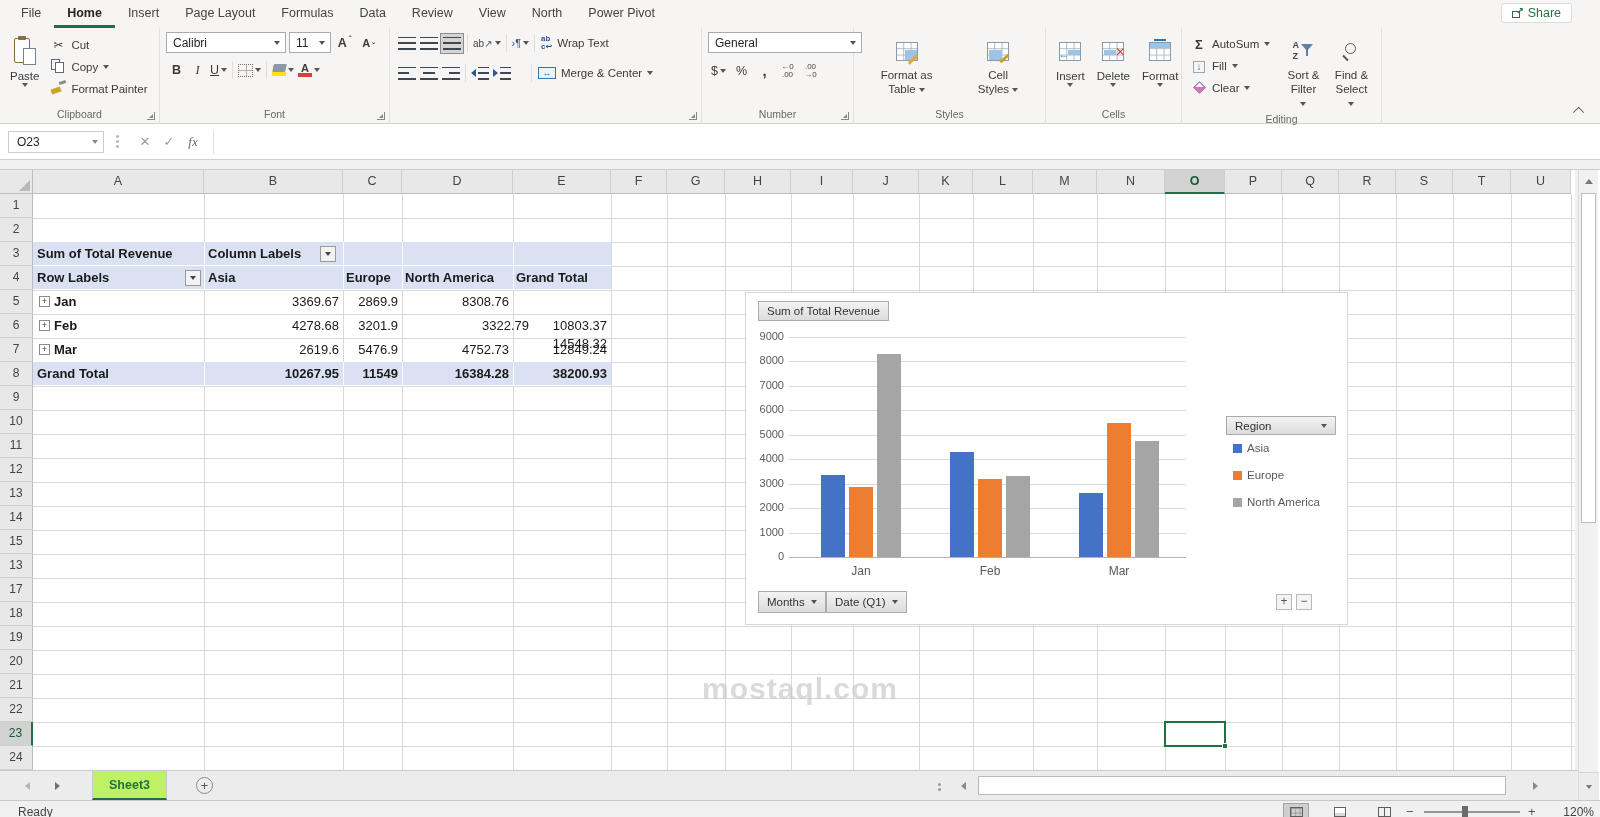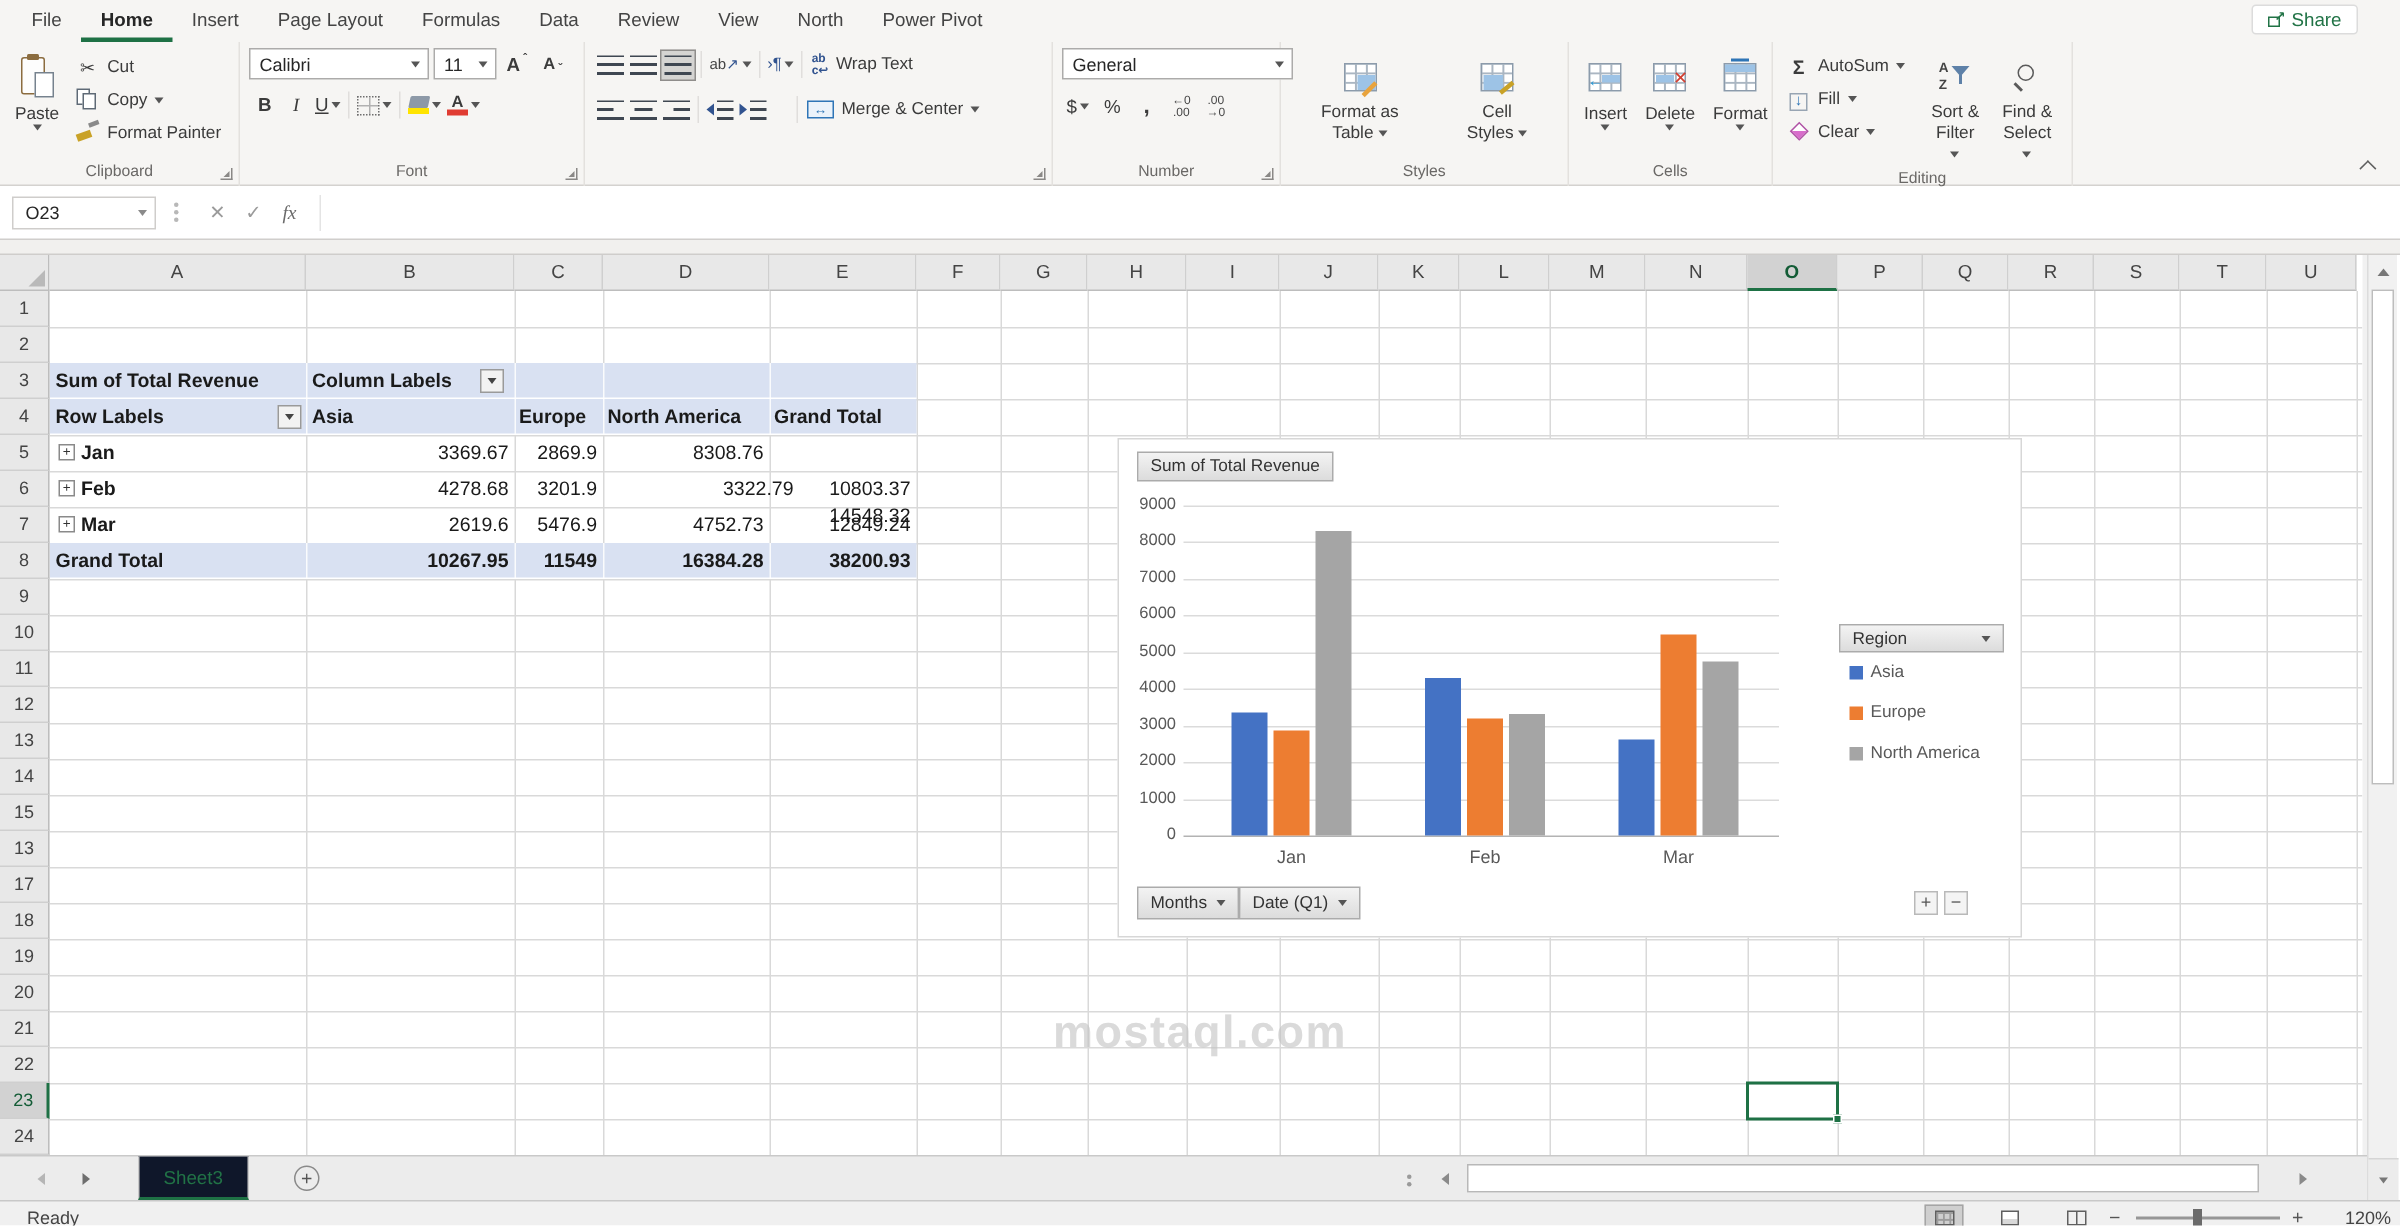--- a/index.html
+++ b/index.html
@@ -116,21 +116,21 @@
 .wm-ar { font-family:"DejaVu Sans",sans-serif; font-size:68px; font-weight:bold; color:#c6c6c6; opacity:.55; line-height:1.05; }
 .wm-la { font-size:30px; font-weight:bold; color:#c2c2c2; opacity:.6; letter-spacing:1px; margin-top:-4px; }
 
 .vedge { position:absolute; left:1575px; top:170px; width:3px; height:630px; background:#f1f1f1; z-index:2; }
 .vscroll { position:absolute; left:1578px; top:170px; width:20px; height:630px; background:#f1f1f1; border-left:1px solid #dcdcdc; z-index:4; }
 .vs-up { position:absolute; left:0; top:0; width:20px; height:22px; display:flex; align-items:center; justify-content:center; }
 .vs-thumb { position:absolute; left:2px; top:23px; width:15px; height:330px; background:#fff; border:1px solid #bdbdbd; }
 .vs-dn { position:absolute; left:0; top:602px; width:20px; height:28px; background:#ececec; border-top:1px solid #d5d5d5; display:flex; align-items:center; justify-content:center; }
 .tabstrip { position:absolute; left:0; top:770px; width:1578px; height:30px; background:#ececec; border-top:1px solid #c9c9c9; z-index:4; }
 .ts-nav { position:absolute; top:0; height:30px; display:flex; align-items:center; justify-content:center; width:26px; }
-.sheettab { position:absolute; left:92px; top:0; height:29px; padding:0 16px; background:#0f172a; border-left:1px solid #c9c9c9; border-right:1px solid #c9c9c9; border-bottom:2px solid #1e7145; display:flex; align-items:center; font-size:12.5px; font-weight:normal; color:#217346; }
+.sheettab { position:absolute; left:92px; top:0; height:29px; padding:0 16px; background:#bef264; border-left:1px solid #c9c9c9; border-right:1px solid #c9c9c9; border-bottom:2px solid #1e7145; display:flex; align-items:center; font-size:12.5px; font-weight:bold; color:#217346; }
 .newsheet { position:absolute; left:196px; top:6px; width:17px; height:17px; border:1px solid #8a8a8a; border-radius:50%; color:#555; font-size:13px; line-height:15px; text-align:center; }
 .ts-dots { position:absolute; left:938px; top:12px; width:3px; height:3px; background:#9a9a9a; border-radius:50%; box-shadow:0 5px 0 #9a9a9a; }
 .hs-thumb { position:absolute; left:978px; top:5px; width:528px; height:19px; background:#fff; border:1px solid #b8b8b8; }
 .statusbar { position:absolute; left:0; top:800px; width:1600px; height:17px; background:#f0f0f0; border-top:1px solid #c8c8c8; z-index:5; font-size:12px; color:#444; }
 .st-ready { position:absolute; left:18px; top:4px; }
 .vwbox { position:absolute; top:2px; width:26px; height:18px; display:flex; align-items:center; justify-content:center; }
 .vwbox.sel { background:#cfcfcf; border:1px solid #a5a5a5; }
 .vw-ic { width:13px; height:10px; border:1px solid #5f5f5f; background-image:linear-gradient(#9c9c9c 1px,transparent 1px),linear-gradient(90deg,#9c9c9c 1px,transparent 1px); background-size:4.3px 4.6px; }
 .vw-ic2 { width:12px; height:10px; border:1px solid #5f5f5f; background:linear-gradient(#fff 60%,#d9d9d9 60%); }
 .vw-ic3 { width:13px; height:10px; border:1px solid #5f5f5f; position:relative; }

